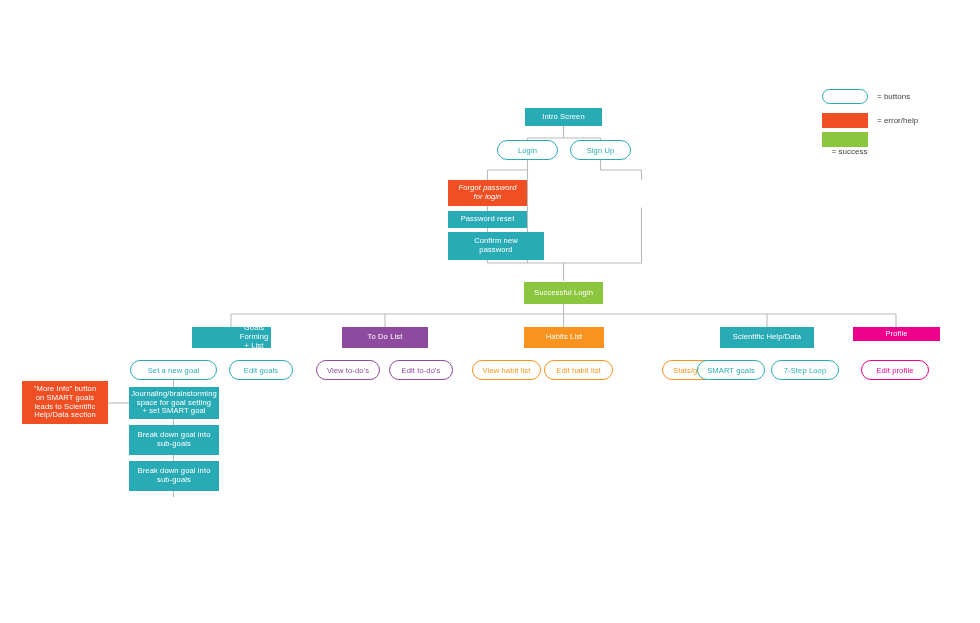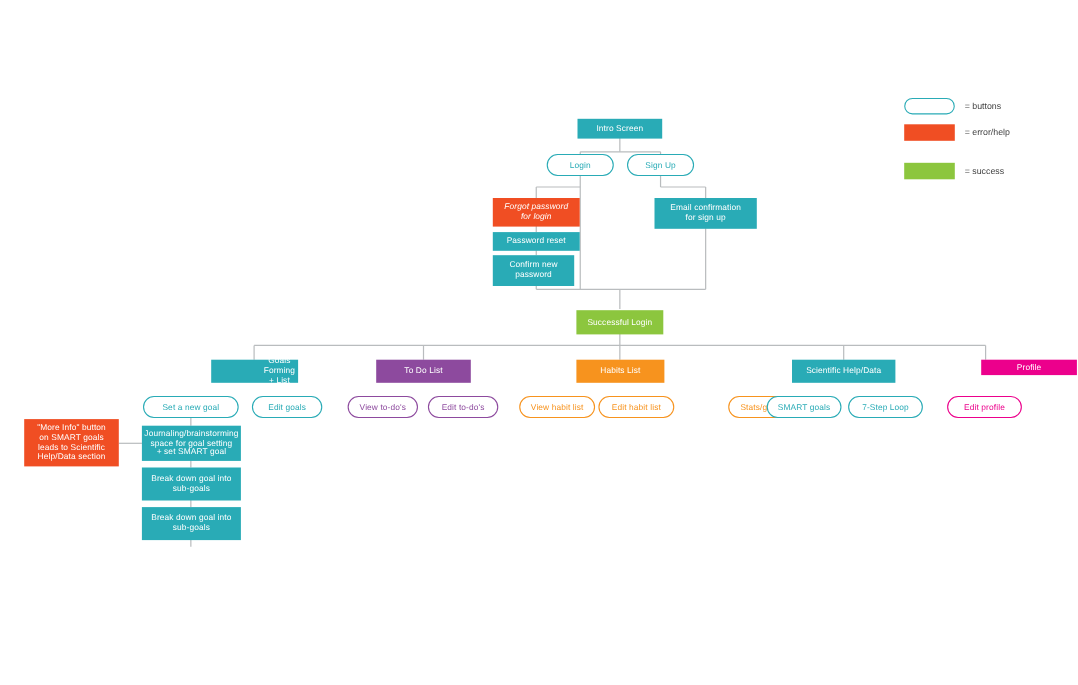--- a/index.html
+++ b/index.html
@@ -143,47 +143,46 @@
 
   <div class="legend">
     <div class="legend-row" style="left:822px; top:89px;">
       <div class="legend-swatch pillswatch"></div>
       <div class="legend-label">= buttons</div>
     </div>
     <div class="legend-row" style="left:822px; top:113px;">
       <div class="legend-swatch orange"></div>
       <div class="legend-label">= error/help</div>
     </div>
-    <div class="legend-row" style="left:822px; top:148px;">
+    <div class="legend-row" style="left:822px; top:132px;flex-direction:column;">
       <div class="legend-swatch green"></div>
       <div class="legend-label">= success</div>
     </div>
   </div>
 
   <div class="node teal" style="left:525px; top:108px; width:77px; height:18px;">Intro Screen</div>
 
   <div class="pill" style="left:497px; top:140px; width:61px; height:20px;">Login</div>
 
   <div class="pill" style="left:570px; top:140px; width:61px; height:20px;">Sign Up</div>
 
   <div class="node orange" style="left:448px; top:180px; width:79px; height:26px;font-style:italic;">Forgot password<br>for login</div>
 
   <div class="node teal" style="left:448px; top:211px; width:79px; height:17px;">Password reset</div>
 
-  <div class="node teal" style="left:448px; top:232px; width:74px; height:28px;">Confirm new<br>password</div>
-
-  <div class="node teal" style="left:595px; top:180px; width:93px; height:28px;">Email confirmation<br>for sign up</div>
+  <div class="node teal" style="left:448px; top:232px; width:96px; height:28px;">Confirm new<br>password</div>
+
 
   <div class="node green" style="left:524px; top:282px; width:79px; height:22px;">Successful Login</div>
 
   <div class="node teal" style="left:192px; top:327px; width:79px; height:21px;padding-left:48px;">Goals Forming + List</div>
   <div class="node purple" style="left:342px; top:327px; width:86px; height:21px;">To Do List</div>
   <div class="node amber" style="left:524px; top:327px; width:80px; height:21px;">Habits List</div>
   <div class="node teal" style="left:720px; top:327px; width:94px; height:21px;">Scientific Help/Data</div>
-  <div class="node magenta" style="left:892px; top:327px; width:87px; height:14px;">Profile</div>
+  <div class="node magenta" style="left:853px; top:327px; width:87px; height:14px;">Profile</div>
 
   <div class="pill" style="left:130px; top:360px; width:87px; height:20px;">Set a new goal</div>
   <div class="pill" style="left:229px; top:360px; width:64px; height:20px;">Edit goals</div>
 
   <div class="pill purple" style="left:316px; top:360px; width:64px; height:20px;">View to-do's</div>
   <div class="pill purple" style="left:389px; top:360px; width:64px; height:20px;">Edit to-do's</div>
 
   <div class="pill amber" style="left:472px; top:360px; width:69px; height:20px;">View habit list</div>
   <div class="pill amber" style="left:544px; top:360px; width:69px; height:20px;">Edit habit list</div>
   <div class="pill amber" style="left:615px; top:360px; width:66px; height:20px;margin-left:47px;">Stats/graphs</div>

